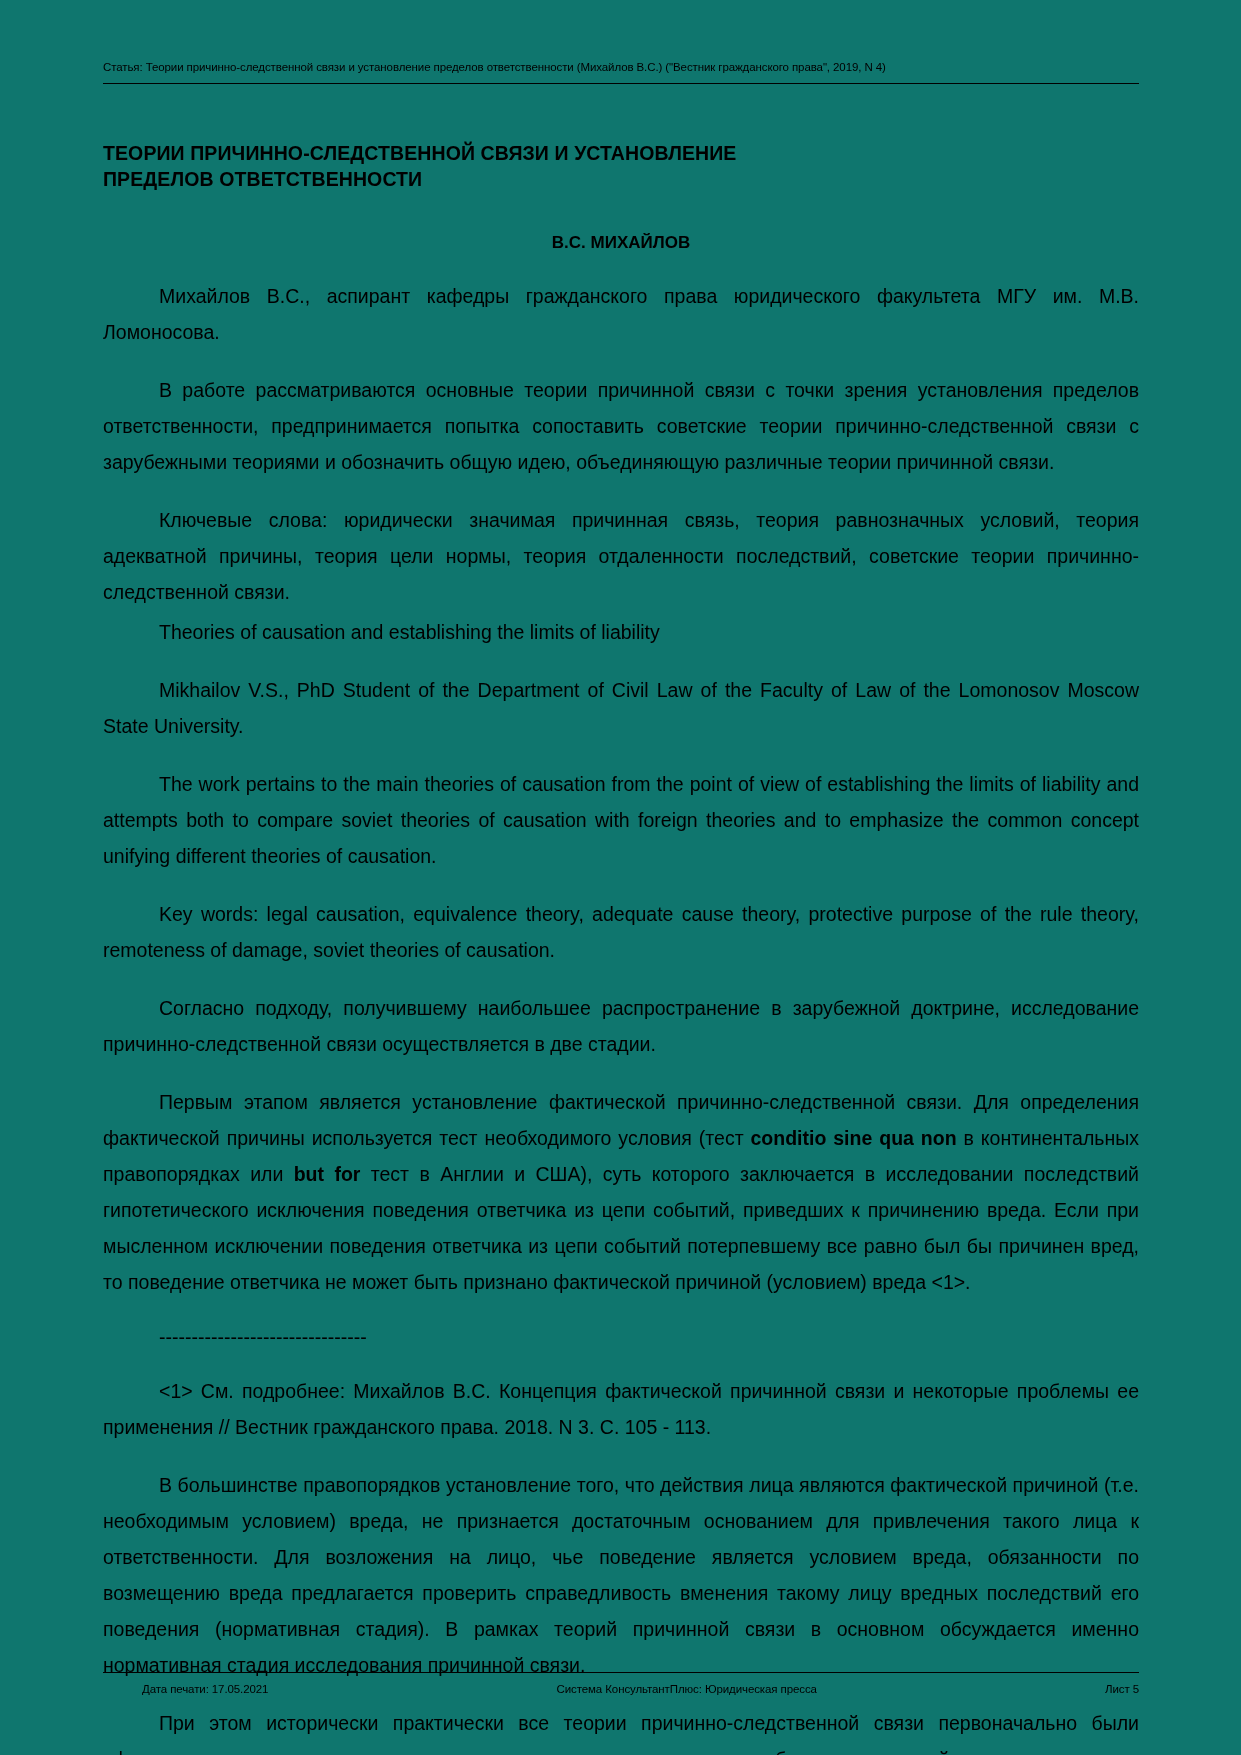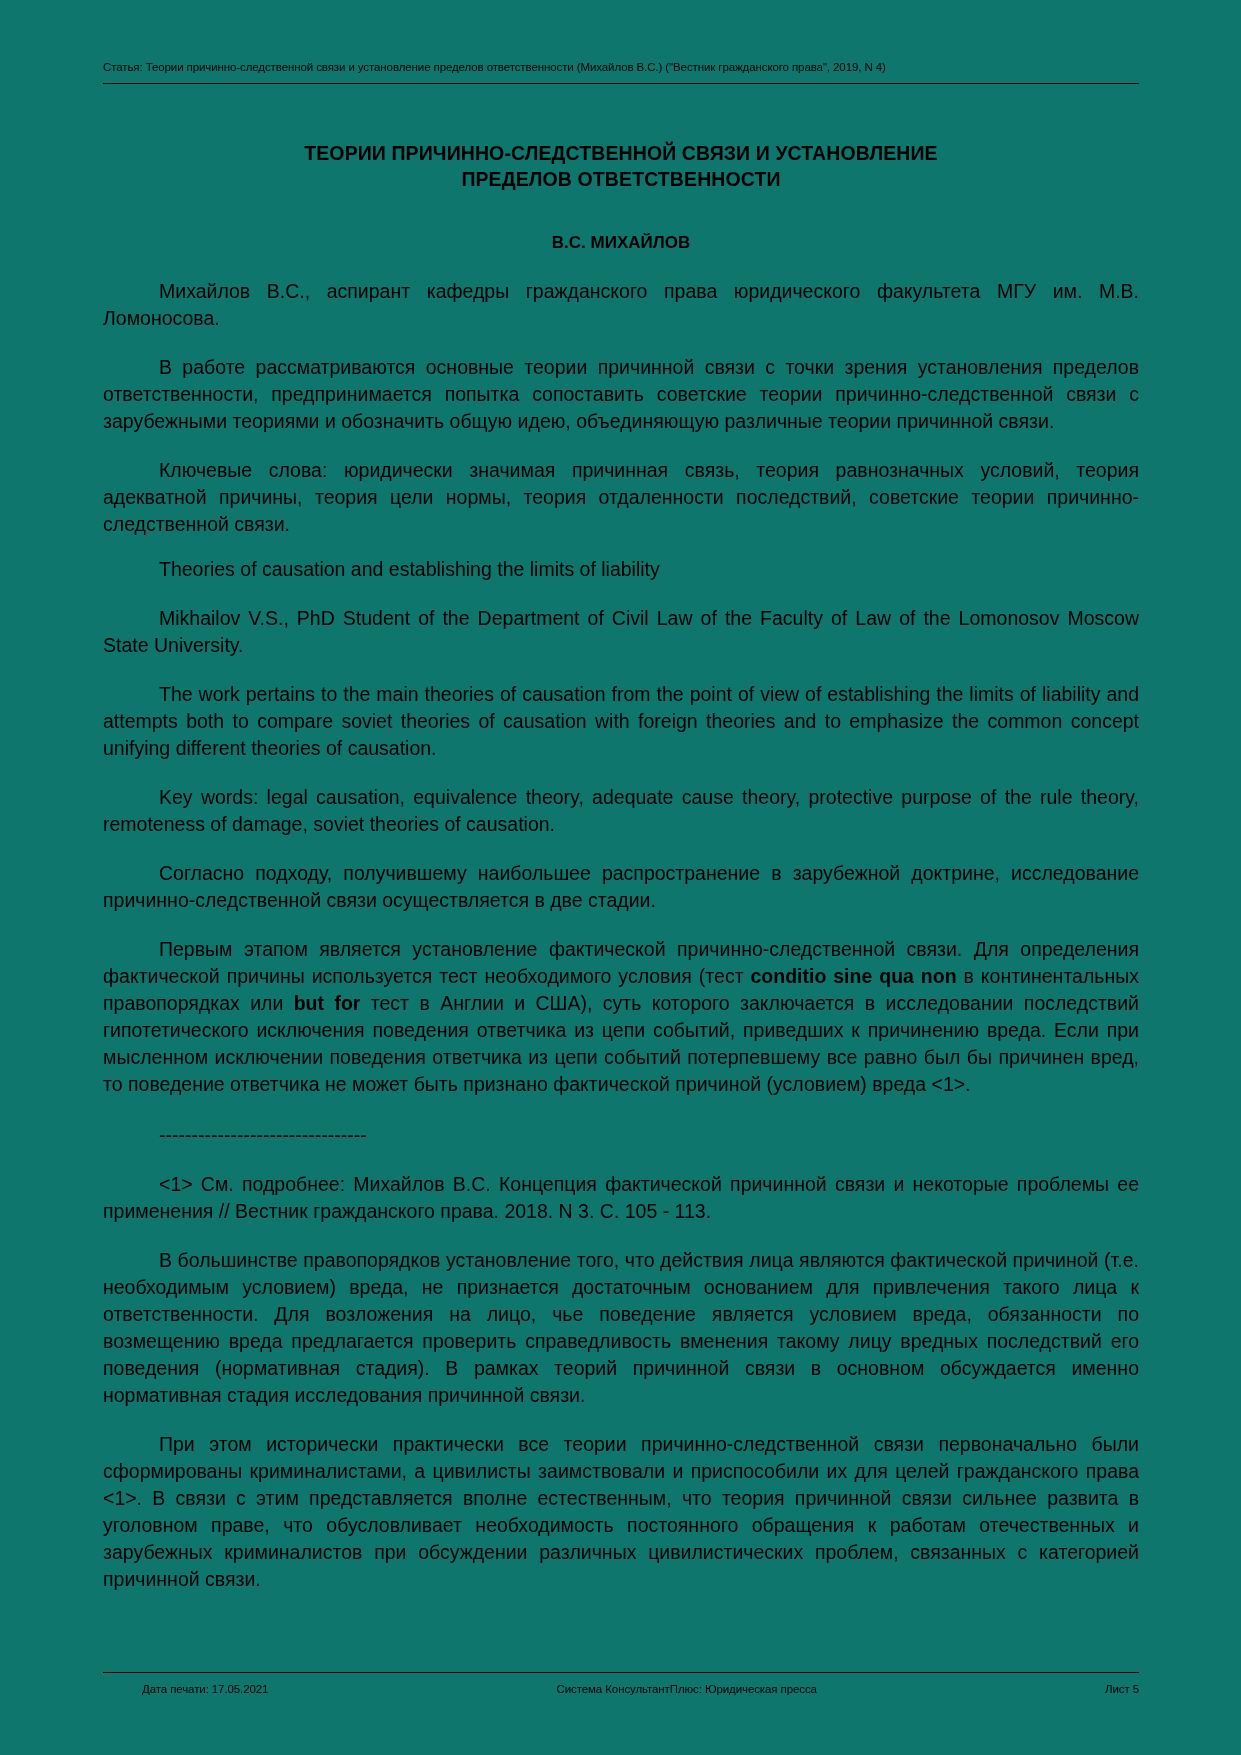--- a/index.html
+++ b/index.html
@@ -46,51 +46,51 @@
 
   
   .content {
     position: absolute;
     left: 103px;
     top: 140px;
     width: 1036px;
   }
 
   .doc-title {
-    text-align: center;
+    text-align: left;
     font-size: 19.5px;
     font-weight: bold;
     line-height: 26px;
     letter-spacing: 0.1px;
     margin: 0;
   }
 
   .doc-author {
     text-align: center;
     font-size: 17px;
     font-weight: bold;
     line-height: 26px;
     margin: 38px 0 0 0;
   }
 
   p.para {
     font-size: 19.5px;
-    line-height: 27px;
+    line-height: 36px;
     margin: 22px 0 0 0;
     text-indent: 56px;
     text-align: justify;
     text-justify: inter-word;
   }
 
   p.para.left {
     text-align: left;
   }
 
   p.para.tight {
-    margin-top: 18px;
+    margin-top: 4px;
   }
 
   p.para b {
     font-weight: bold;
   }
 
   .fn-sep {
     font-size: 19.5px;
     line-height: 26.5px;
     margin: 24px 0 0 0;

